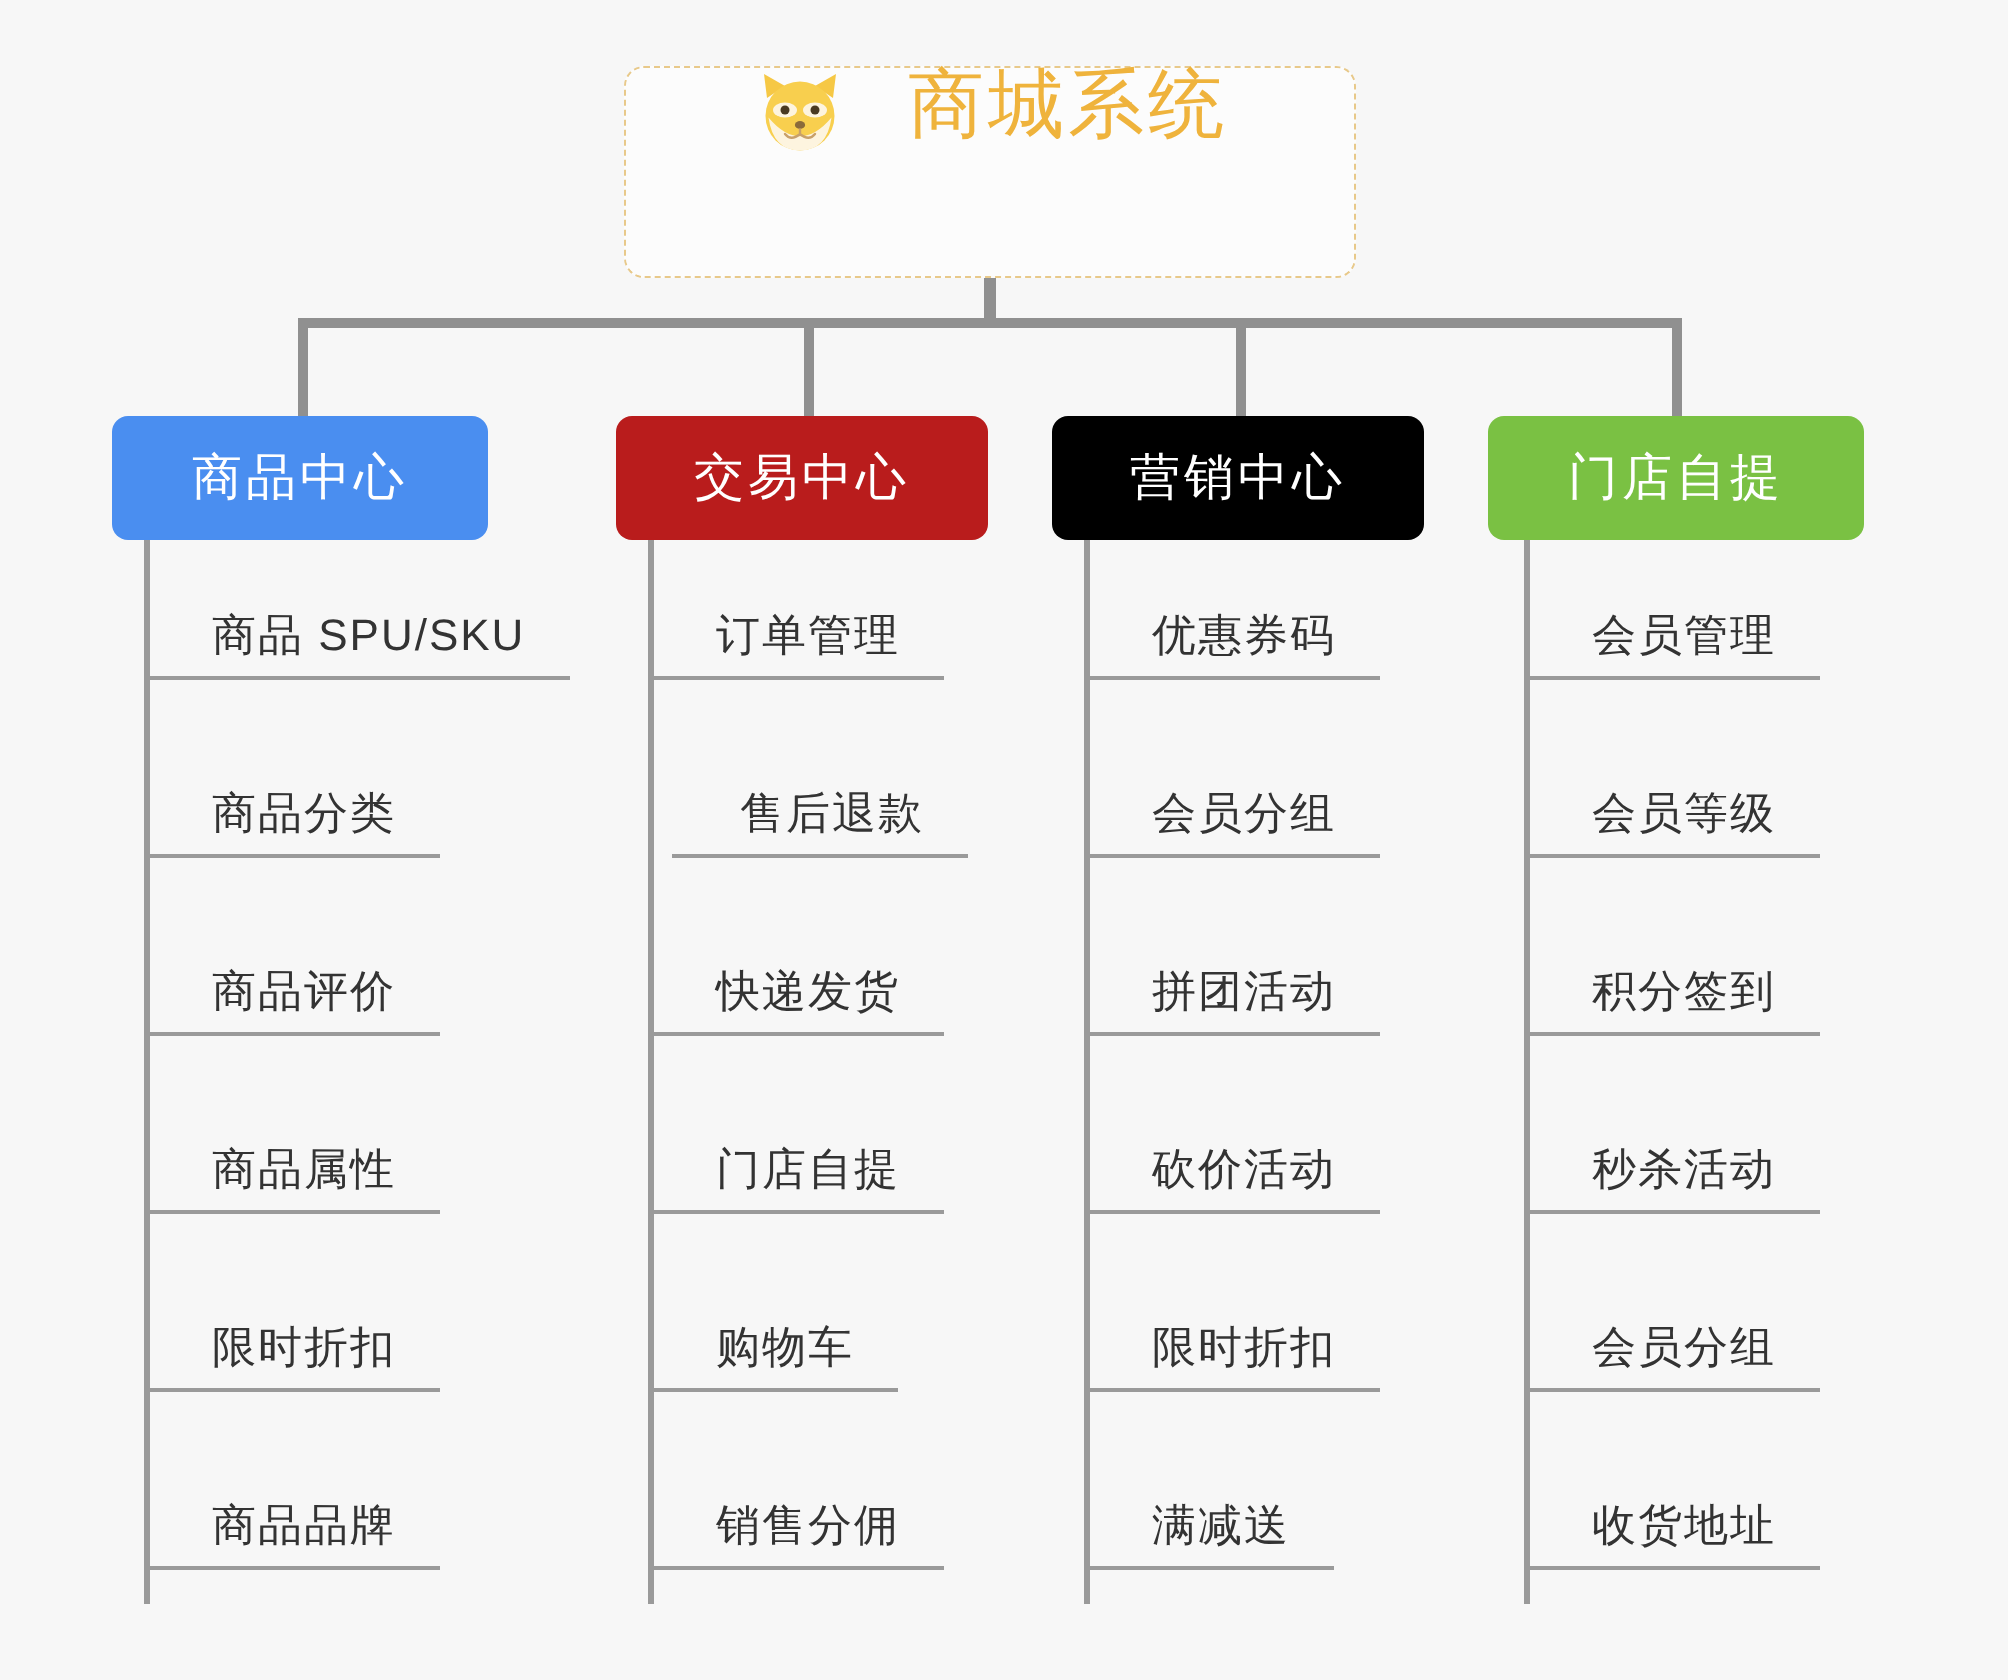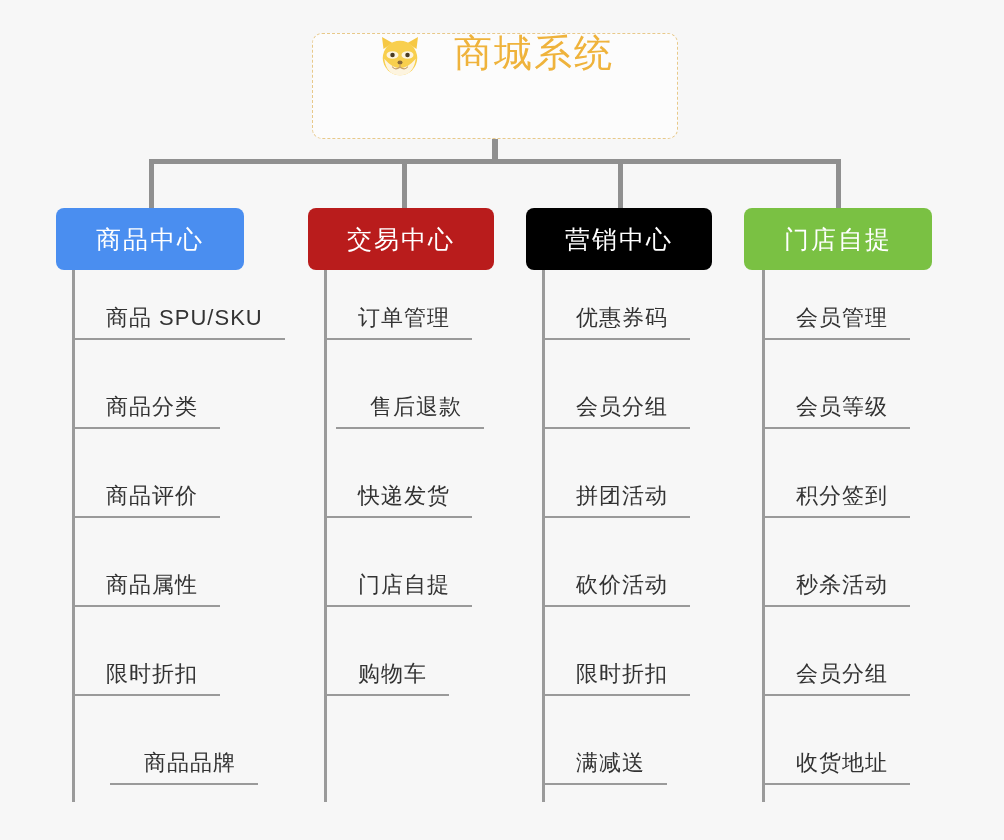--- a/index.html
+++ b/index.html
@@ -176,21 +176,21 @@
     </div>
     <div class="leaf-item" style="top:178px;">
       <div class="leaf-inner"><span class="leaf-text">商品评价</span></div>
     </div>
     <div class="leaf-item" style="top:267px;">
       <div class="leaf-inner"><span class="leaf-text">商品属性</span></div>
     </div>
     <div class="leaf-item" style="top:356px;">
       <div class="leaf-inner"><span class="leaf-text">限时折扣</span></div>
     </div>
-    <div class="leaf-item" style="top:445px;padding-left:38px;">
+    <div class="leaf-item" style="top:445px;">
       <div class="leaf-inner"><span class="leaf-text">商品品牌</span></div>
     </div>
   </div>
 
   <div class="leaf-col" style="left:324px; top:270px; width:200px; height:534px;">
     <div class="leaf-spine" style="height:532px;"></div>
     <div class="leaf-item" style="top:0px;">
       <div class="leaf-inner"><span class="leaf-text">订单管理</span></div>
     </div>
     <div class="leaf-item" style="top:89px;margin-left:12px;">
@@ -198,20 +198,23 @@
     </div>
     <div class="leaf-item" style="top:178px;">
       <div class="leaf-inner"><span class="leaf-text">快递发货</span></div>
     </div>
     <div class="leaf-item" style="top:267px;">
       <div class="leaf-inner"><span class="leaf-text">门店自提</span></div>
     </div>
     <div class="leaf-item" style="top:356px;">
       <div class="leaf-inner"><span class="leaf-text">购物车</span></div>
     </div>
+    <div class="leaf-item" style="top:445px;">
+      <div class="leaf-inner"><span class="leaf-text">销售分佣</span></div>
+    </div>
   </div>
 
   <div class="leaf-col" style="left:542px; top:270px; width:200px; height:534px;">
     <div class="leaf-spine" style="height:532px;"></div>
     <div class="leaf-item" style="top:0px;">
       <div class="leaf-inner"><span class="leaf-text">优惠券码</span></div>
     </div>
     <div class="leaf-item" style="top:89px;">
       <div class="leaf-inner"><span class="leaf-text">会员分组</span></div>
     </div>

